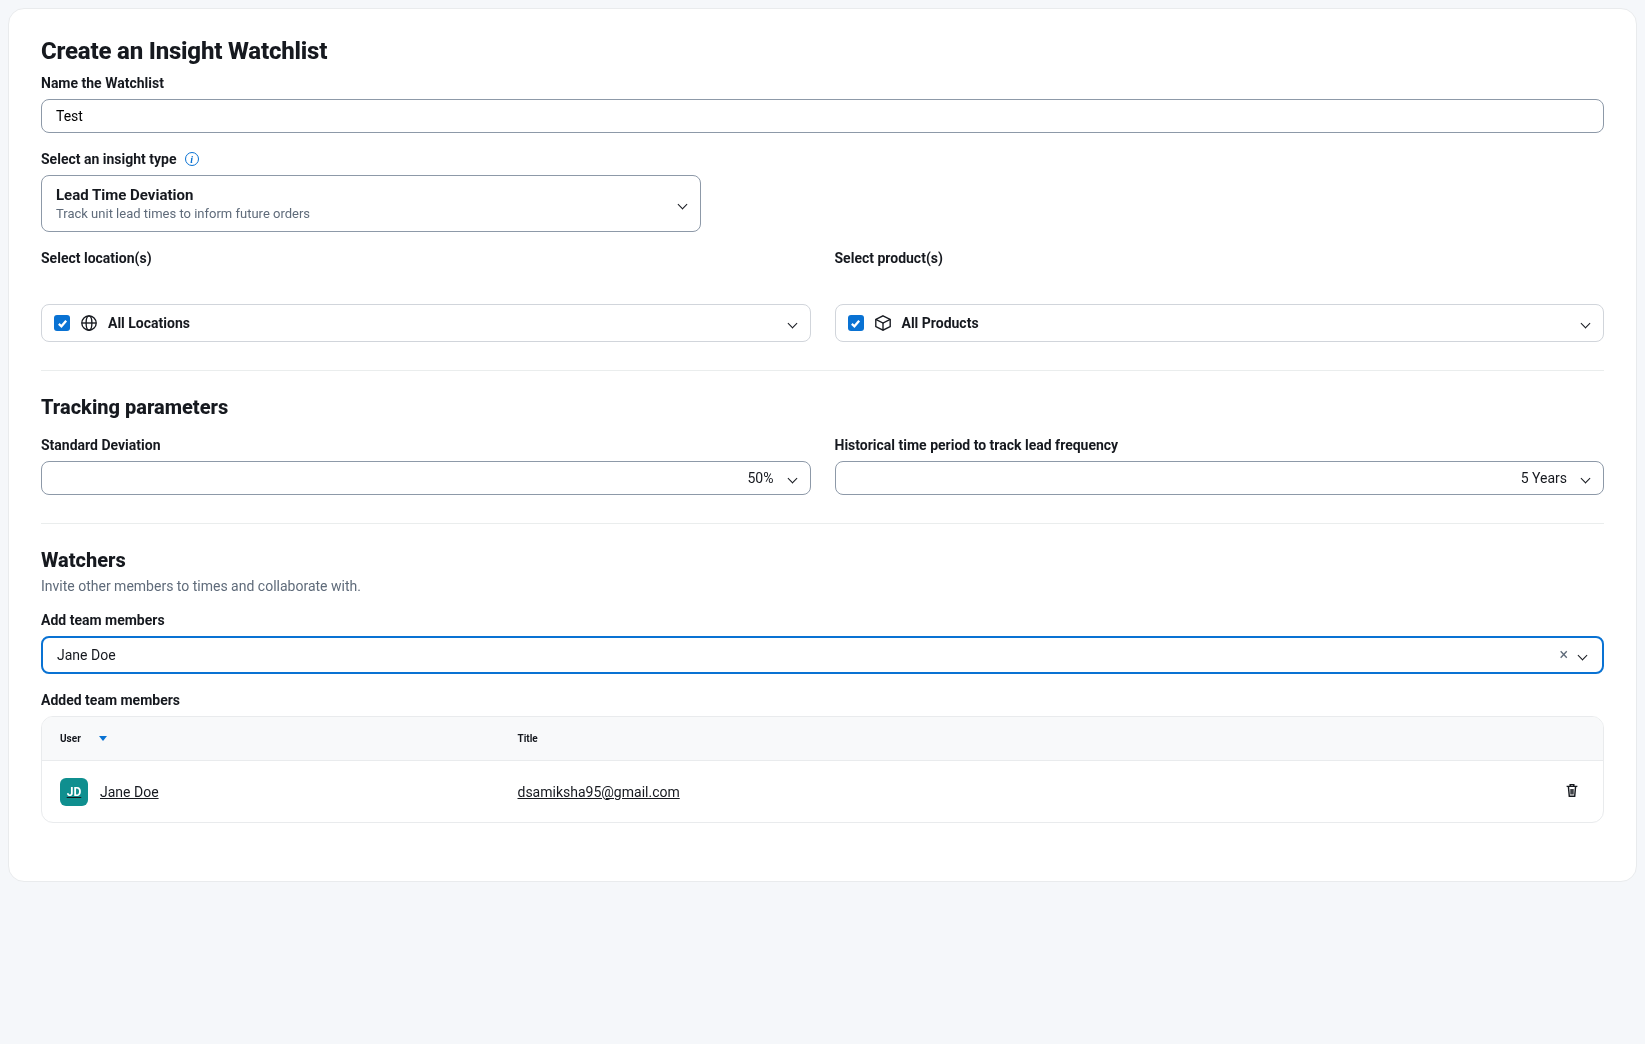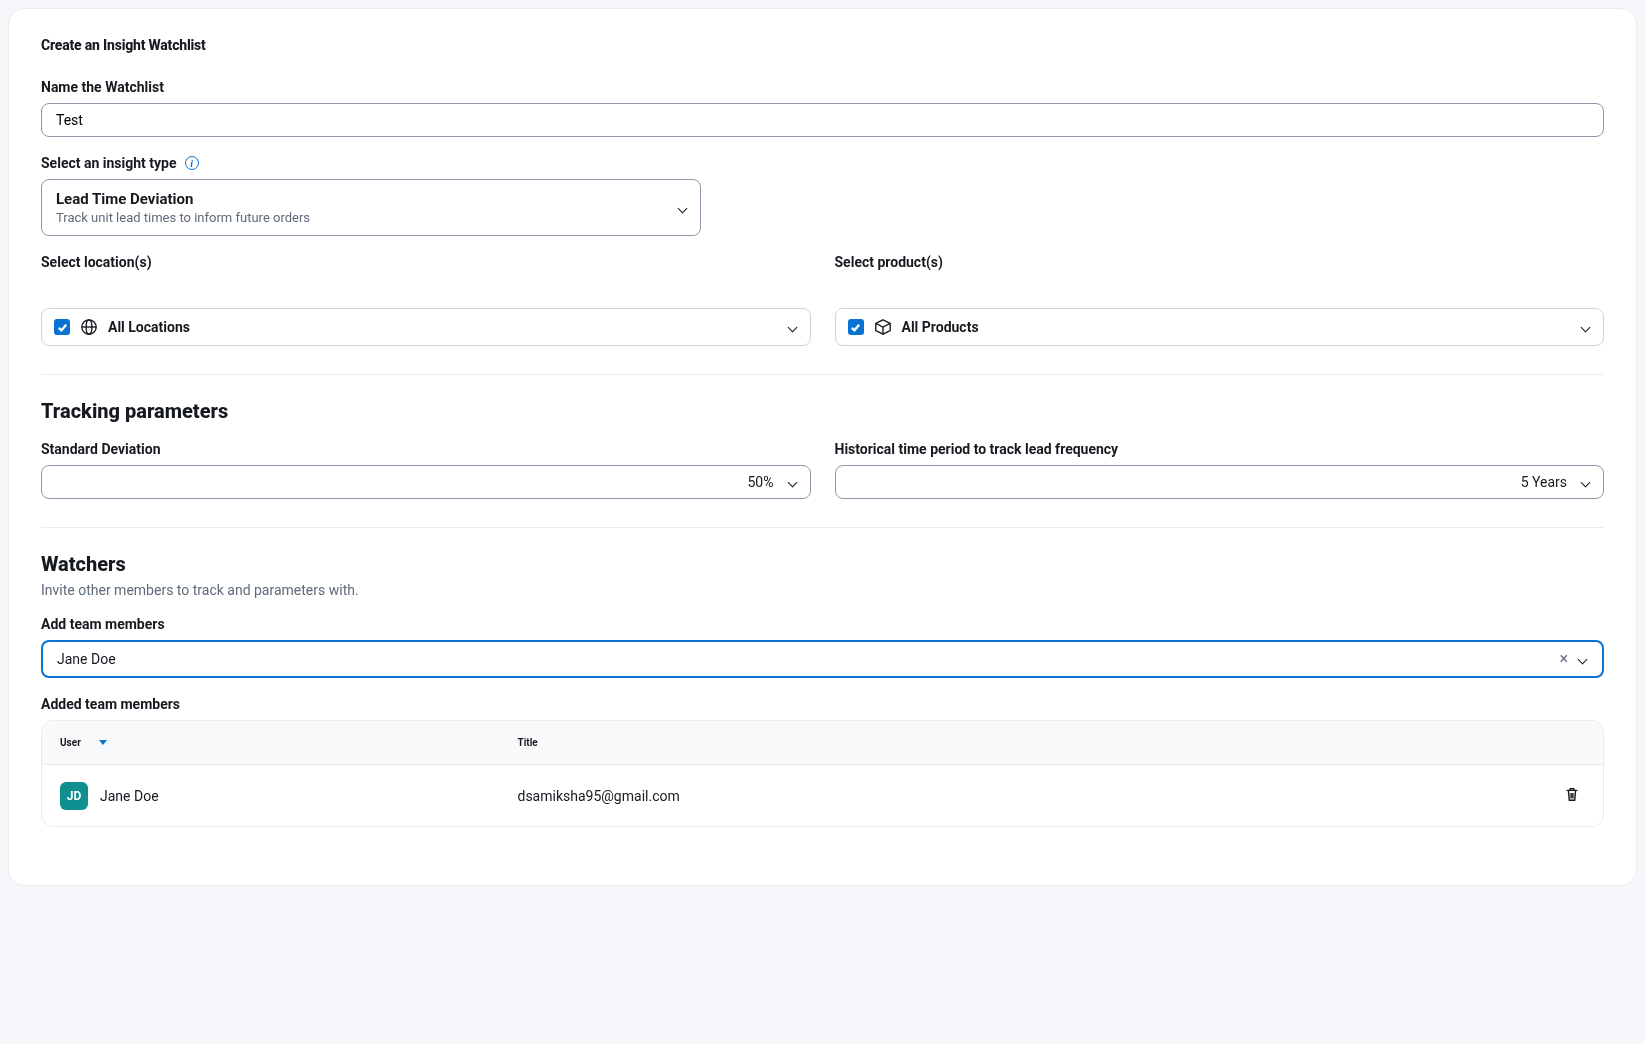--- a/index.html
+++ b/index.html
@@ -10,24 +10,24 @@
     font-size: 14px;
     padding: 8px;
   }
   .panel {
     background: #fff;
     border: 1px solid #e9ebed;
     border-radius: 16px;
     padding: 28px 32px 40px 32px;
   }
   h2.page-title {
-    font-size: 14px;
+    font-size: 24px;
     font-weight: 800;
     letter-spacing: -0.2px;
-    margin-bottom: 26px;
+    margin-bottom: 10px;
   }
   h2.section-title {
     font-size: 20px;
     font-weight: 800;
     margin-bottom: 6px;
   }
   .section-sub {
     color: #5f6b7a;
     font-size: 14px;
     margin-bottom: 18px;
@@ -166,20 +166,21 @@
     padding: 16px 18px;
     font-weight: 700;
     font-size: 10px;
     color: #16191f;
   }
   .trow {
     display: flex;
     padding: 16px 18px;
     align-items: center;
     border-top: 1px solid #e9ebed;
+    text-decoration: underline;
   }
   .cell-user  { flex: 0 0 30%; display: flex; align-items: center; gap: 12px; }
   .cell-email { flex: 0 0 30%; }
   .cell-title { flex: 0 0 30%; }
   .cell-act   { flex: 1; text-align: right; }
   .sort-caret {
     display:inline-block; margin-left:6px;
     width:0;height:0;
     border-left:4px solid transparent;
     border-right:4px solid transparent;
@@ -287,21 +288,21 @@
       <div class="select">
         <span class="value">5 Years</span>
         <span class="caret"></span>
       </div>
     </div>
   </div>
 
   <hr class="divider">
 
   <h2 class="section-title">Watchers</h2>
-  <div class="section-sub">Invite other members to track and parameters with.</div>
+  <div class="section-sub">Invite other members to times and collaborate with.</div>
 
   <div class="field-block">
     <div class="field-label">Add team members</div>
     <div class="combo">
       <span class="value">Jane Doe</span>
       <span class="clear">×</span>
       <span class="caret"></span>
     </div>
   </div>
 

